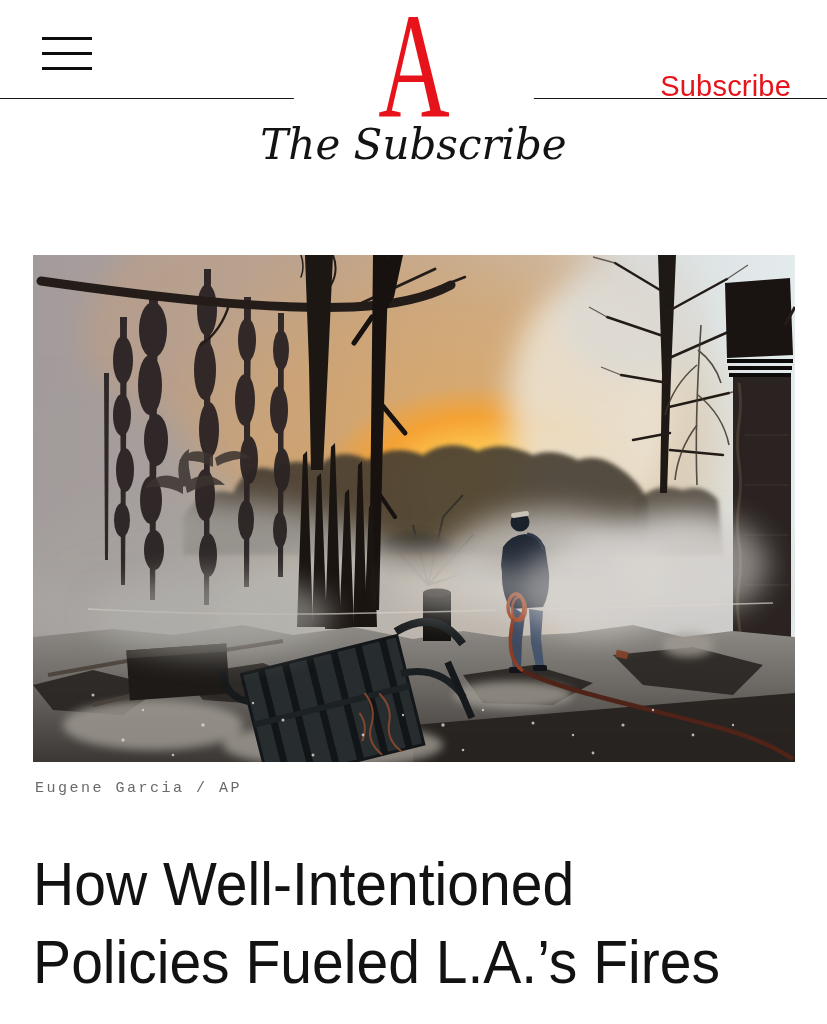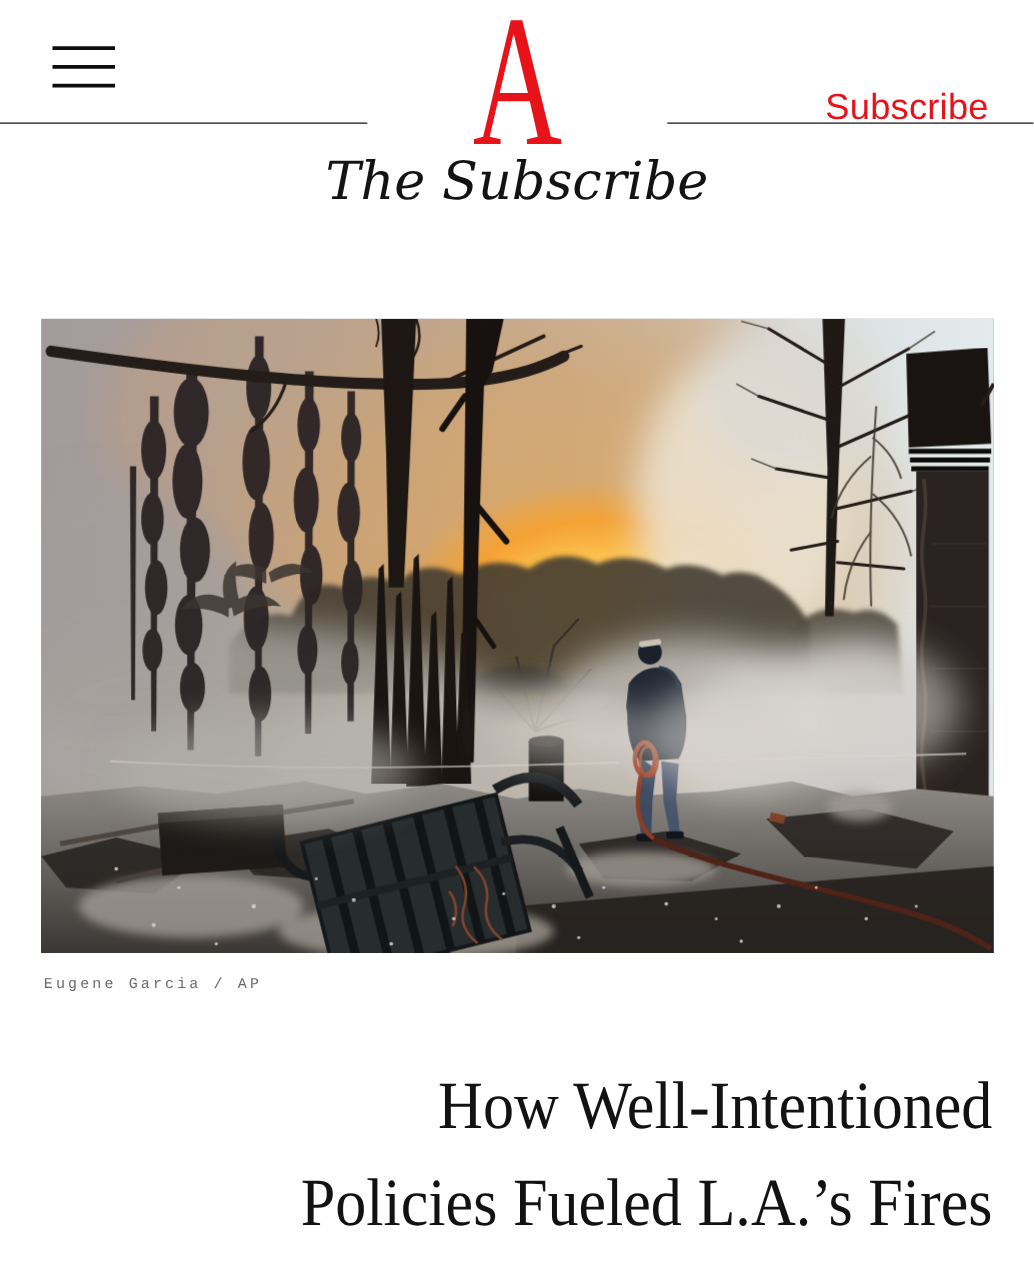--- a/index.html
+++ b/index.html
@@ -16,26 +16,26 @@
   .logo-box{position:absolute;top:-10px;left:50%;transform:translateX(-50%);
             background:#fff;padding:0 66px;z-index:2;text-decoration:none;}
   .logo-a{display:inline-block;font:400 150px/150px "Liberation Serif",serif;color:#e7131a;
           transform:scaleX(.66);transform-origin:50% 100%;}
   .wordmark{position:absolute;top:121px;left:0;right:0;text-align:center;z-index:3;
             font:italic 400 42px/1.15 "DejaVu Serif",serif;color:#131313;}
   
   .hero{position:absolute;left:33px;top:255px;width:762px;height:507px;overflow:hidden;background:#a9a1a0;}
   .hero svg{display:block;width:762px;height:507px;}
   .credit{position:absolute;left:35px;top:780px;margin:0;
-          font-family:"Liberation Mono","DejaVu Sans Mono",monospace;font-size:12px;
+          font-family:"Liberation Mono","DejaVu Sans Mono",monospace;font-size:15px;
           letter-spacing:2.5px;color:#6a6a6a;}
   
-  .headline{position:absolute;top:845px;left:0;right:0;margin:0;text-align:right;
-            font-family:Liberation Serif, serif;font-weight:400;color:#121212;
-            font-size:54px;line-height:78px;}
+  .headline{position:absolute;top:845px;left:0;right:0;margin:0;text-align:left;
+            font-family:Liberation Sans, sans-serif;font-weight:400;color:#121212;
+            font-size:62px;line-height:78px;}
   .headline .hl{display:block;white-space:nowrap;transform:scaleX(.92);transform-origin:50% 50%;}
 </style>
 </head>
 <body>
 
 <div class="page">
 
   <header>
     <button class="menu-btn" aria-label="menu">
       <span class="bar"></span>

